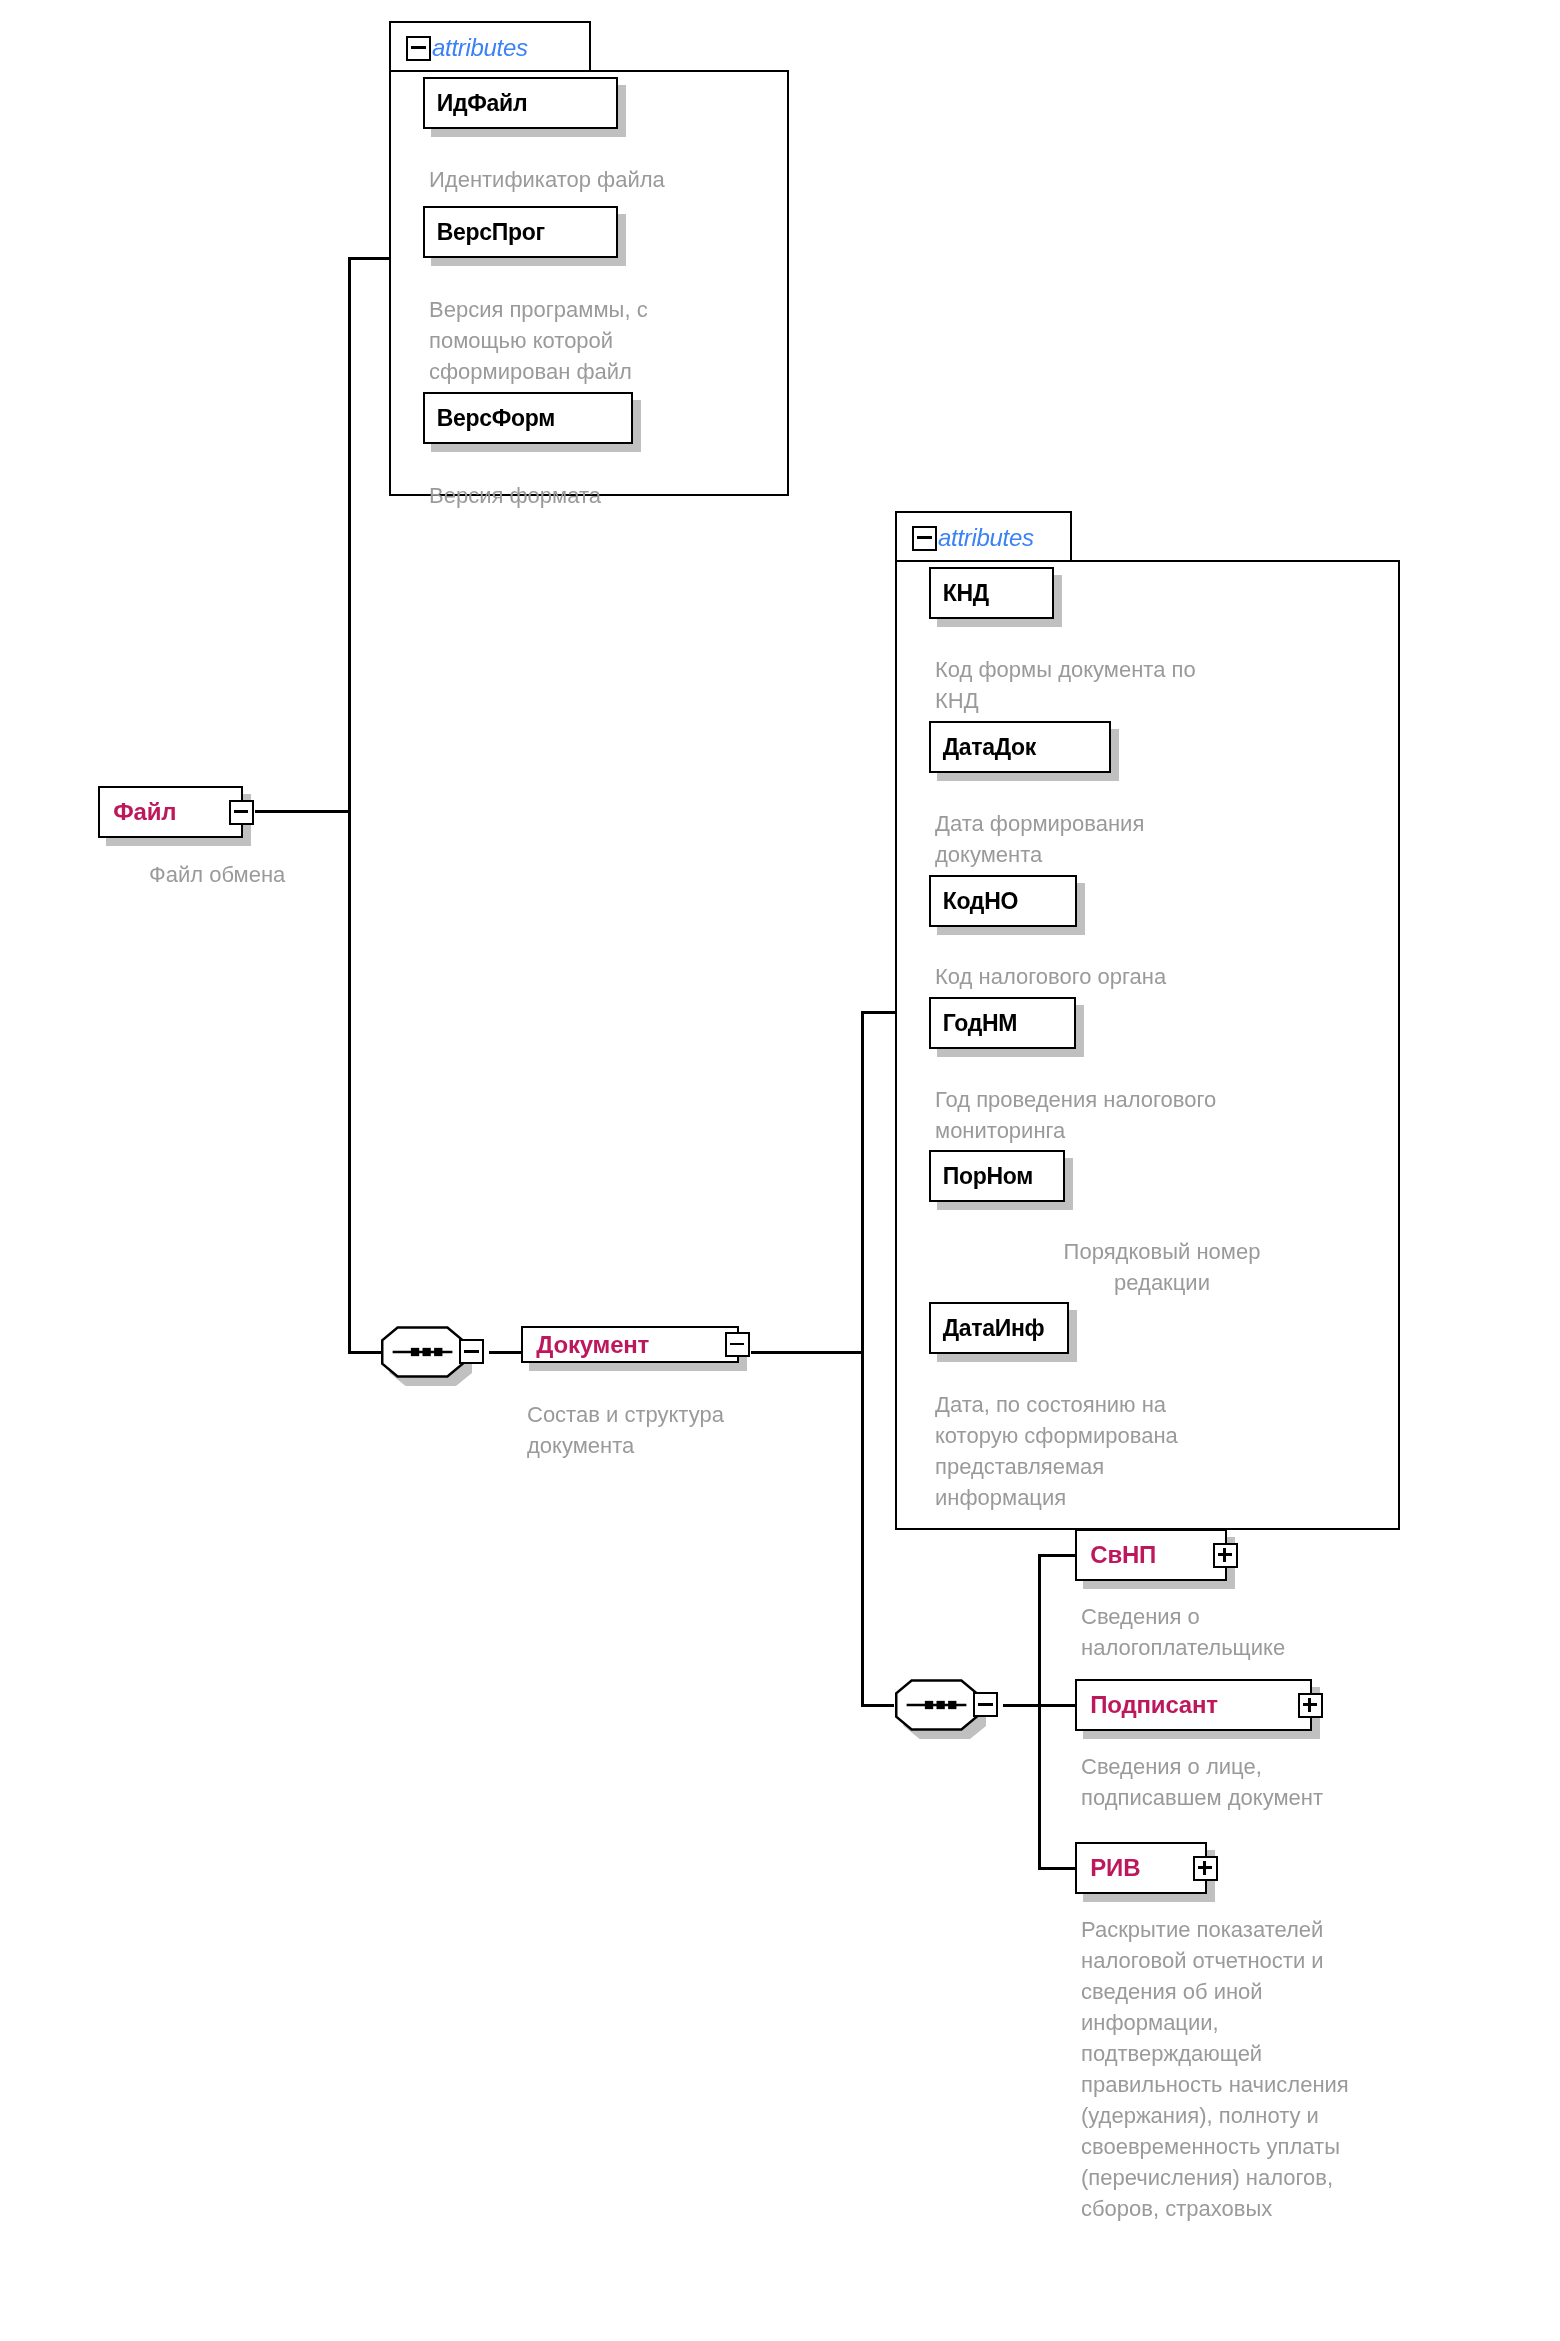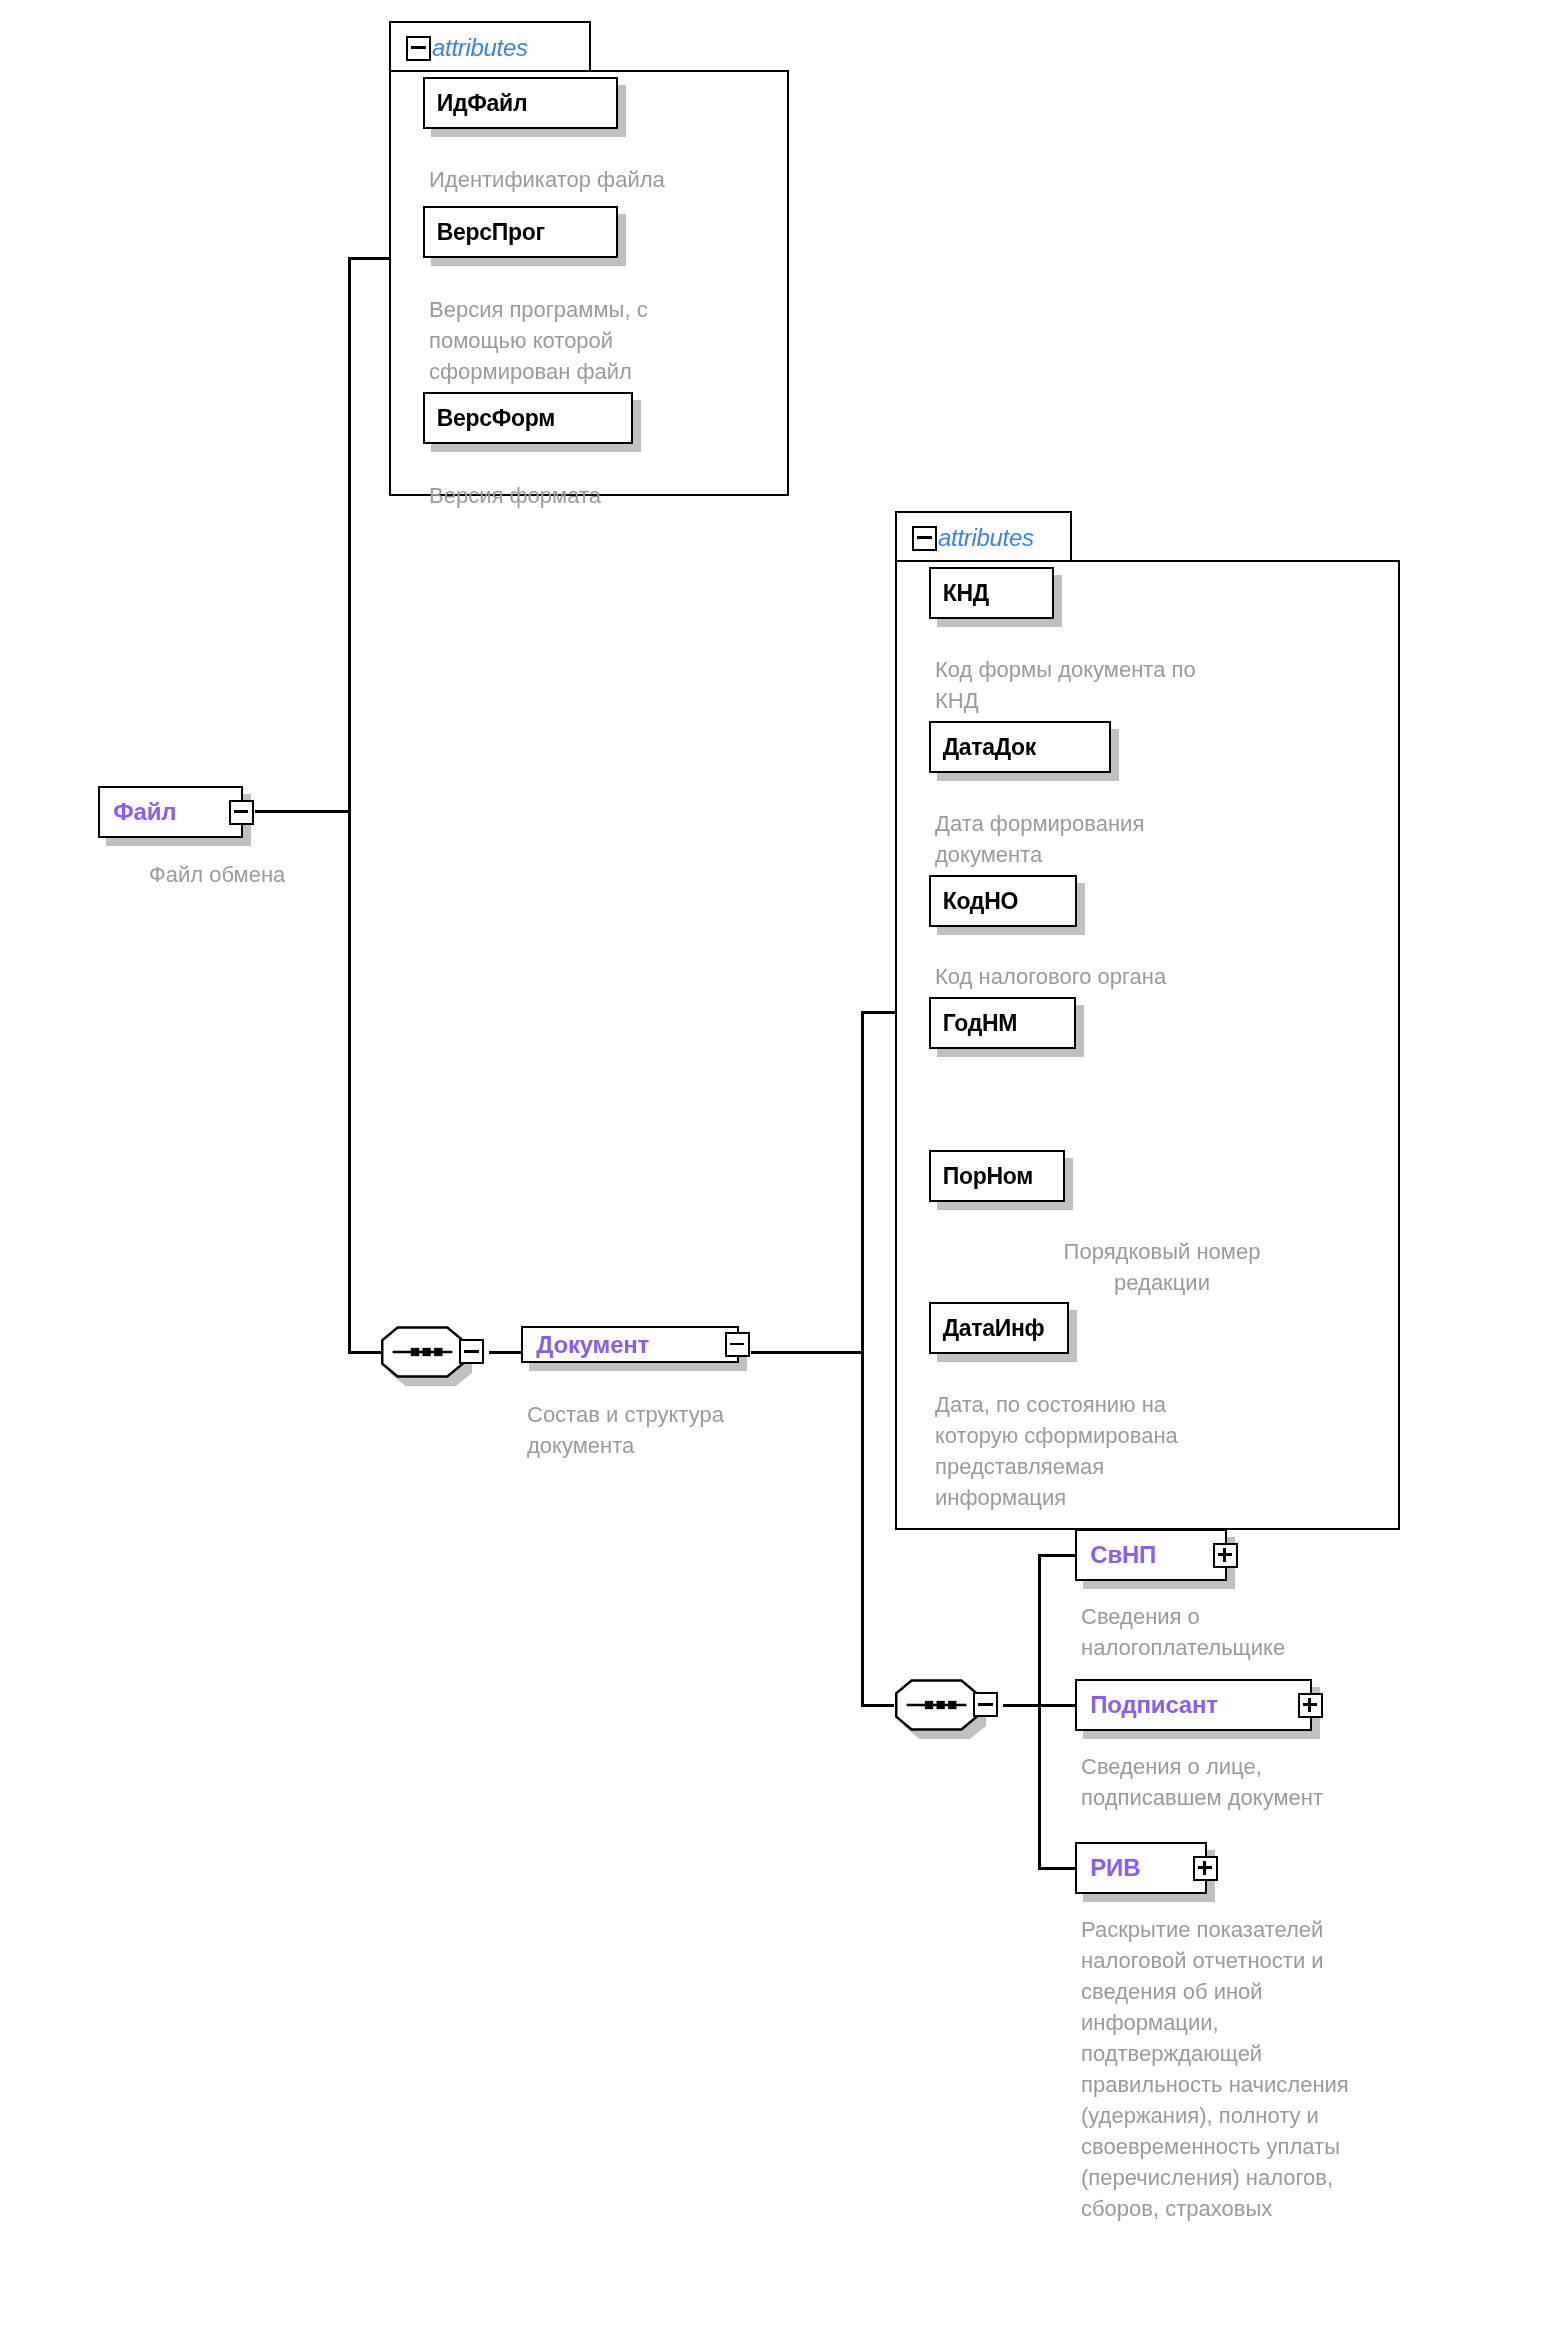--- a/index.html
+++ b/index.html
@@ -111,21 +111,21 @@
     background: #fff;
     box-sizing: border-box;
     display: flex;
     align-items: center;
     height: 100%;
     padding: 0 13.3px;
   }
   .node-label {
     font-weight: bold;
     font-size: 24px;
-    color: #8b5cf6;
+    color: #be185d;
     white-space: nowrap;
     letter-spacing: -0.2px;
   }
   .node-exp {
     position: absolute;
     right: -12.5px;
     top: 50%;
     margin-top: -12.5px;
   }
 
@@ -318,20 +318,22 @@
       </div>
     </div>
     <div class="doc-text" style="left:40px; top:450px; width:454px;">Код налогового органа</div>
 
     <div class="attr-chip" style="left:34px; top:486px; width:147px; height:52px;">
       <div class="chip-shadow"></div>
       <div class="chip-box">
         <span class="chip-label">ГодНМ</span>
       </div>
     </div>
+    <div class="doc-text" style="left:40px; top:573px; width:454px;">Год проведения налогового
+мониторинга</div>
 
     <div class="attr-chip" style="left:34px; top:639px; width:136px; height:52px;">
       <div class="chip-shadow"></div>
       <div class="chip-box">
         <span class="chip-label">ПорНом</span>
       </div>
     </div>
     <div class="doc-text" style="left:40px; top:725px; width:454px;text-align:center;">Порядковый номер
 редакции</div>
 

